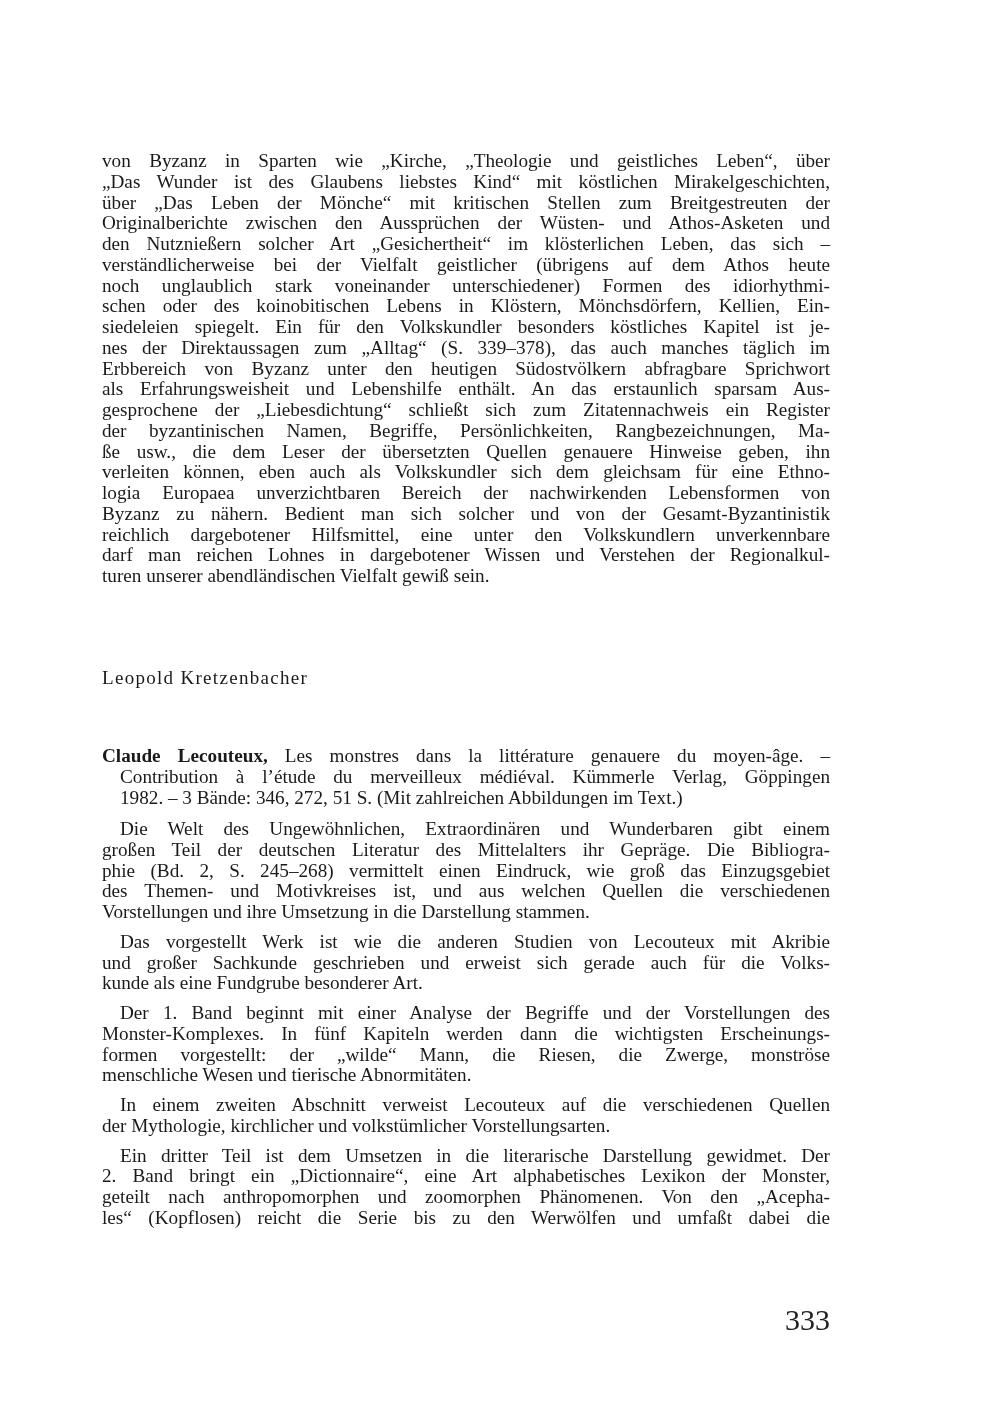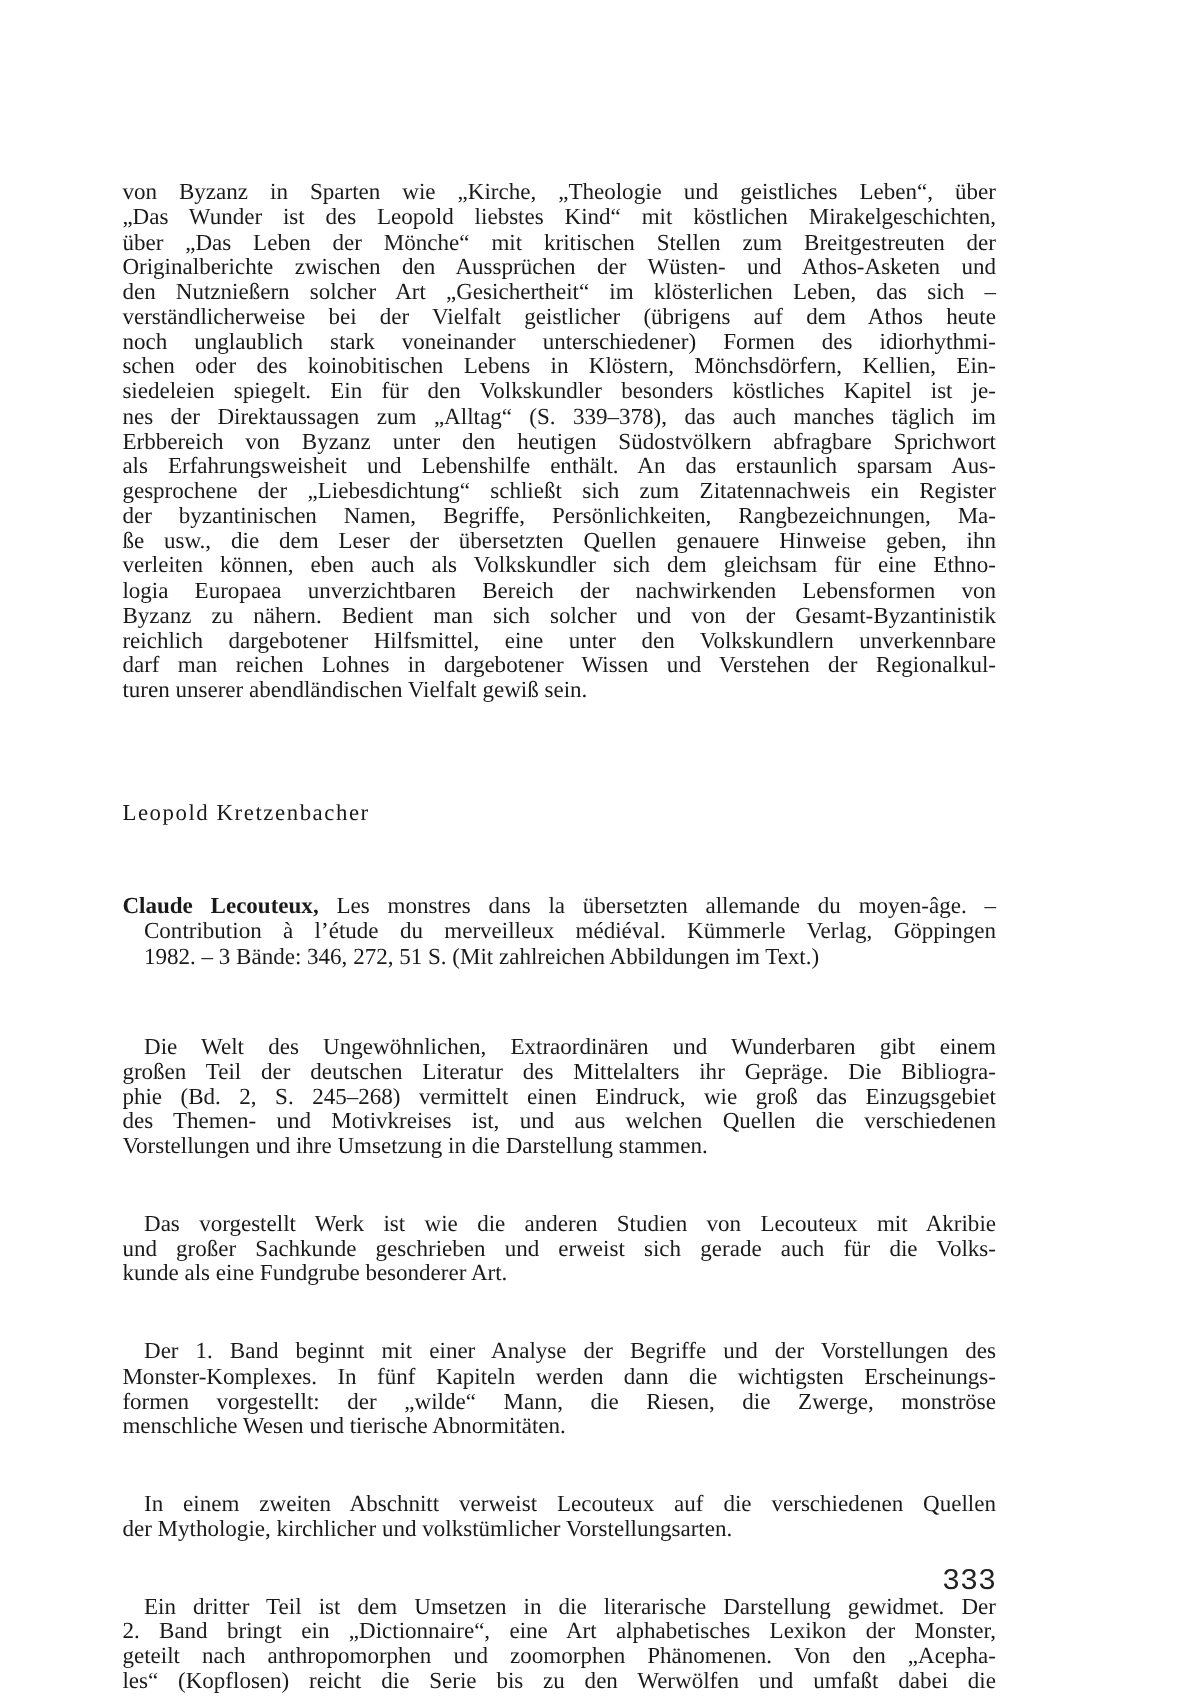--- a/index.html
+++ b/index.html
@@ -9,41 +9,41 @@
     background: #ffffff; color: #1a1a1a;
     font-family: "Liberation Serif", "DejaVu Serif", serif;
   }
   .block { position: absolute; left: 102px; width: 728px; }
   .line {
     font-size: 19.2px; line-height: 20.75px; height: 20.75px;
     white-space: nowrap; text-align: justify; text-align-last: justify;
     overflow: visible;
   }
   .line.last { text-align-last: left; }
-  .indent { padding-left: 18px; margin-top: 44px; }
+  .indent { padding-left: 18px; }
   .hang { padding-left: 18px; }
   .para { margin-bottom: 9px; }
   .signature {
     position: absolute; left: 0; width: 728px; 
     font-size: 19px; letter-spacing: 1.3px;
   }
   .bold { font-weight: bold; }
   .page-number {
     position: absolute; left: 760px; top: 1303px; width: 70px; text-align: right;
-    font-family: Liberation Mono, monospace; font-size: 25px; color: #222;
+    font-family: Liberation Serif, serif; font-size: 30px; color: #222;
   }
 </style>
 </head>
 <body>
 
 <div class="page">
 
   <div class="block" style="top:151px;">
     <div class="line">von Byzanz in Sparten wie „Kirche, „Theologie und geistliches Leben“, über</div>
-    <div class="line">„Das Wunder ist des Leopold liebstes Kind“ mit köstlichen Mirakelgeschichten,</div>
+    <div class="line">„Das Wunder ist des Glaubens liebstes Kind“ mit köstlichen Mirakelgeschichten,</div>
     <div class="line">über „Das Leben der Mönche“ mit kritischen Stellen zum Breitgestreuten der</div>
     <div class="line">Originalberichte zwischen den Aussprüchen der Wüsten- und Athos-Asketen und</div>
     <div class="line">den Nutznießern solcher Art „Gesichertheit“ im klösterlichen Leben, das sich –</div>
     <div class="line">verständlicherweise bei der Vielfalt geistlicher (übrigens auf dem Athos heute</div>
     <div class="line">noch unglaublich stark voneinander unterschiedener) Formen des idiorhythmi-</div>
     <div class="line">schen oder des koinobitischen Lebens in Klöstern, Mönchsdörfern, Kellien, Ein-</div>
     <div class="line">siedeleien spiegelt. Ein für den Volkskundler besonders köstliches Kapitel ist je-</div>
     <div class="line">nes der Direktaussagen zum „Alltag“ (S. 339–378), das auch manches täglich im</div>
     <div class="line">Erbbereich von Byzanz unter den heutigen Südostvölkern abfragbare Sprichwort</div>
     <div class="line">als Erfahrungsweisheit und Lebenshilfe enthält. An das erstaunlich sparsam Aus-</div>
@@ -57,21 +57,21 @@
     <div class="line">darf man reichen Lohnes in dargebotener Wissen und Verstehen der Regionalkul-</div>
     <div class="line last">turen unserer abendländischen Vielfalt gewiß sein.</div>
   </div>
 
   <div class="block" style="top:667px;">
     <div class="signature" style="top:0;">Leopold Kretzenbacher</div>
   </div>
 
   <div class="block" style="top:746px;">
     <div class="line">
-      <span class="bold">Claude Lecouteux,</span><span> Les monstres dans la übersetzten allemande du moyen-âge. –</span>
+      <span class="bold">Claude Lecouteux,</span><span> Les monstres dans la littérature genauere du moyen-âge. –</span>
     </div>
     <div class="line hang">Contribution à l’étude du merveilleux médiéval. Kümmerle Verlag, Göppingen</div>
     <div class="line hang last">1982. – 3 Bände: 346, 272, 51 S. (Mit zahlreichen Abbildungen im Text.)</div>
   </div>
 
   <div class="block" style="top:819px;">
     <div class="para">
       <div class="line indent">Die Welt des Ungewöhnlichen, Extraordinären und Wunderbaren gibt einem</div>
       <div class="line">großen Teil der deutschen Literatur des Mittelalters ihr Gepräge. Die Bibliogra-</div>
       <div class="line">phie (Bd. 2, S. 245–268) vermittelt einen Eindruck, wie groß das Einzugsgebiet</div>

